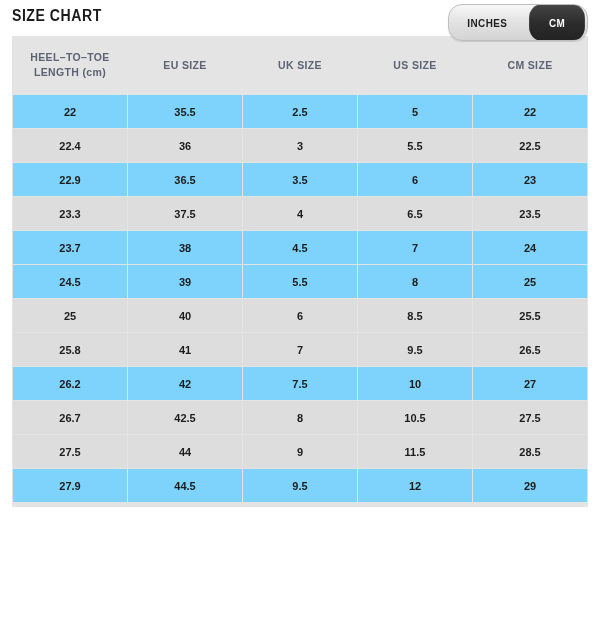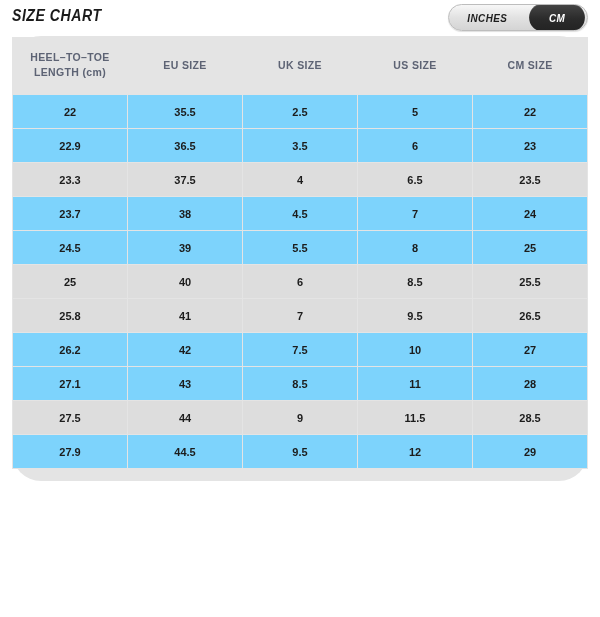--- a/index.html
+++ b/index.html
@@ -13,21 +13,20 @@
     background: #ffffff;
     font-family: "Liberation Sans", sans-serif;
     overflow: hidden;
   }
 
   
   .topbar {
     position: relative;
     height: 36px;
     padding: 0 16px;
-    font-style: italic;
   }
   .page-title {
     position: absolute;
     left: 12px;
     top: 7px;
     font-size: 16px;
     font-weight: bold;
     letter-spacing: 0.6px;
     color: #1b1b1b;
     font-family: "Liberation Sans Narrow", "Liberation Sans", sans-serif;
@@ -36,21 +35,21 @@
     white-space: nowrap;
   }
 
   
   .unit-toggle {
     position: absolute;
     right: 12px;
     top: 4px;
     display: flex;
     align-items: stretch;
-    height: 27px;
+    height: 37px;
     border-radius: 14px;
     background: linear-gradient(to bottom, #f7f7f7 0%, #e2e2e2 50%, #d4d4d4 100%);
     border: 1px solid #bdbdbd;
     box-shadow: 0 1px 1px rgba(0,0,0,0.13);
     overflow: hidden;
     user-select: none;
   }
   .unit-opt {
     display: flex;
     align-items: center;
@@ -75,22 +74,21 @@
     margin: -1px -1px -1px 0;
     padding: 0 22px;
     min-width: 62px;
     box-shadow: inset 0 1px 0 rgba(255,255,255,0.14);
   }
 
   
   .chart-wrap {
     margin: 0 12px;
     background: #e4e4e4;
-    padding: 1px 0 12px 0;
-    border-radius: 29px;
+    padding: 1px 0 4px 0;
   }
   table.size-table {
     width: 100%;
     border-collapse: separate;
     border-spacing: 1px 1px;
     background: #e4e4e4;
     table-layout: fixed;
   }
   table.size-table th {
     background: #e4e4e4;
@@ -141,20 +139,27 @@
         </tr>
     </thead>
     <tbody id="table-body">
         <tr class="row-odd">
           <td>22</td>
           <td>35.5</td>
           <td>2.5</td>
           <td>5</td>
           <td>22</td>
         </tr>
+        <tr class="row-even">
+          <td>22.4</td>
+          <td>36</td>
+          <td>3</td>
+          <td>5.5</td>
+          <td>22.5</td>
+        </tr>
         <tr class="row-odd">
           <td>22.9</td>
           <td>36.5</td>
           <td>3.5</td>
           <td>6</td>
           <td>23</td>
         </tr>
         <tr class="row-even">
           <td>23.3</td>
           <td>37.5</td>
@@ -190,26 +195,26 @@
           <td>9.5</td>
           <td>26.5</td>
         </tr>
         <tr class="row-odd">
           <td>26.2</td>
           <td>42</td>
           <td>7.5</td>
           <td>10</td>
           <td>27</td>
         </tr>
-        <tr class="row-odd">
-          <td>27.1</td>
-          <td>43</td>
-          <td>8.5</td>
-          <td>11</td>
-          <td>28</td>
+        <tr class="row-even">
+          <td>26.7</td>
+          <td>42.5</td>
+          <td>8</td>
+          <td>10.5</td>
+          <td>27.5</td>
         </tr>
         <tr class="row-even">
           <td>27.5</td>
           <td>44</td>
           <td>9</td>
           <td>11.5</td>
           <td>28.5</td>
         </tr>
         <tr class="row-odd">
           <td>27.9</td>

